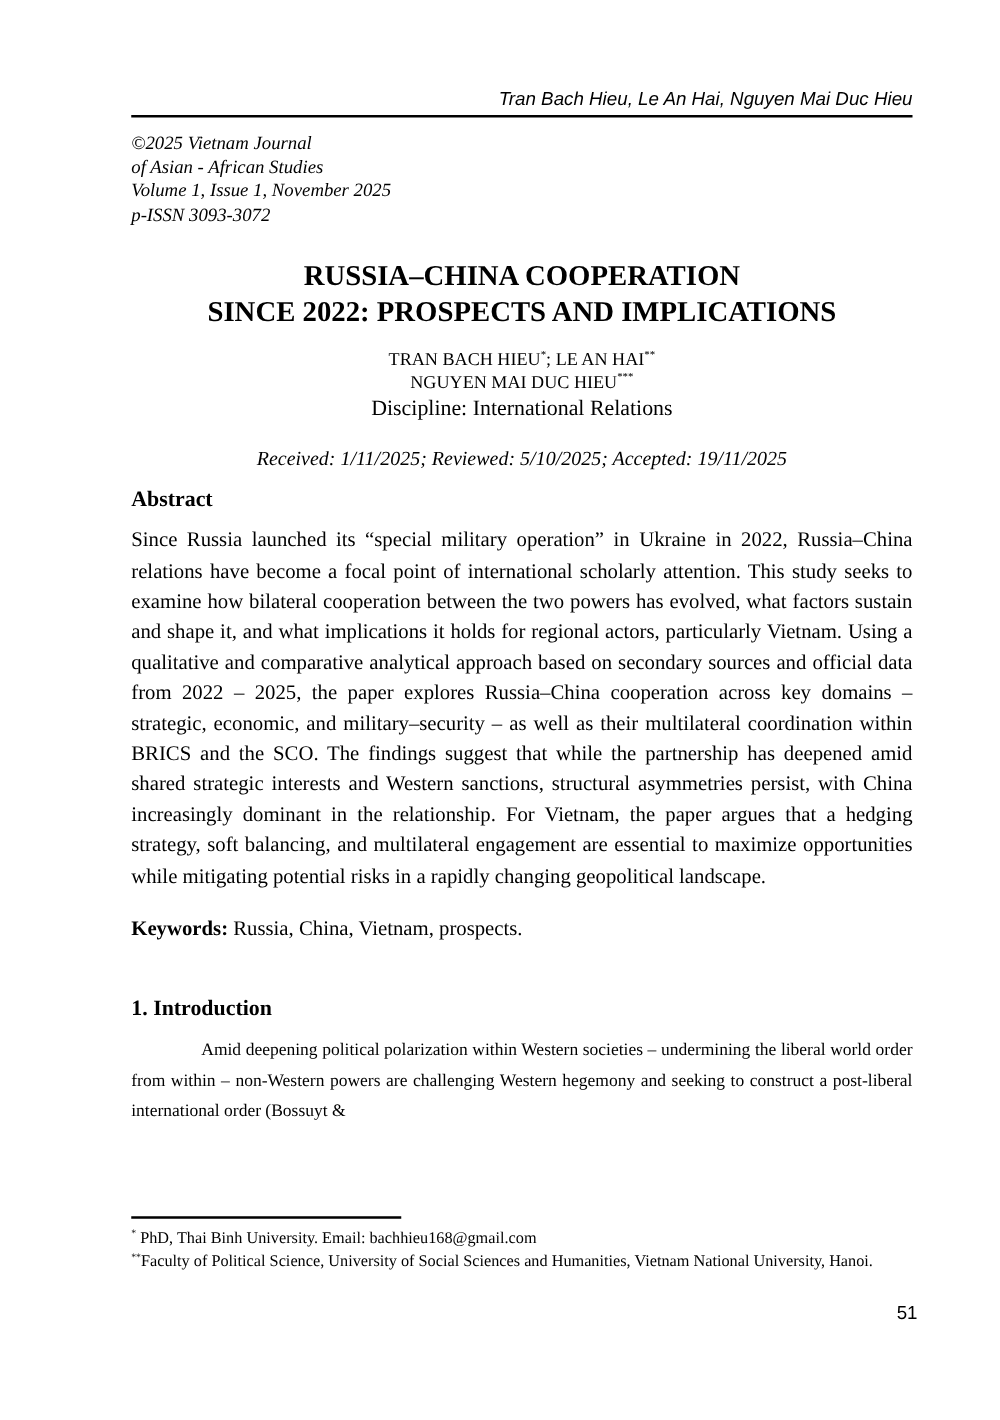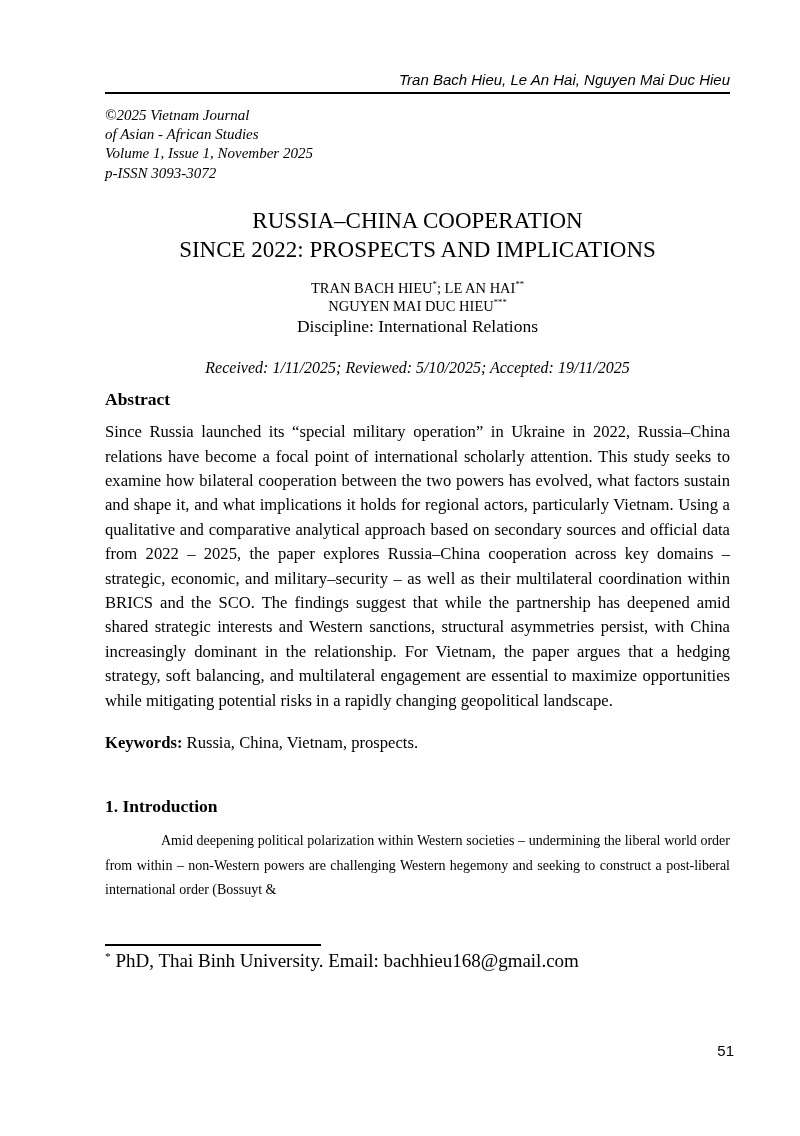--- a/index.html
+++ b/index.html
@@ -32,21 +32,21 @@
   .journal-info {
     margin-top: 12px;
     font-style: italic;
     font-size: 15px;
     line-height: 19.2px;
   }
   
   .article-title {
     margin-top: 23px;
     text-align: center;
-    font-weight: normal;
+    font-weight: bold;
     font-size: 23px;
     line-height: 29px;
   }
   
   .byline {
     text-align: center;
     font-size: 14.5px;
     line-height: 18px;
   }
   .byline sup, .footnote sup {
@@ -94,24 +94,24 @@
   .body-paragraph {
     margin-top: 12px;
     font-size: 14px;
     line-height: 24.4px;
     text-align: justify;
     text-indent: 56px;
   }
   
   .footnotes {
     position: absolute;
-    top: 944px;
+    top: 973px;
     left: 105px;
     right: 70px;
-    font-size: 19px;
+    font-size: 13px;
     line-height: 19.3px;
     text-align: justify;
   }
   .footnote-separator {
     width: 216px;
     border-top: 2px solid #000000;
     margin-bottom: 5px;
   }
   .page-number {
     position: absolute;
@@ -157,17 +157,18 @@
     <span class="keywords-label">Keywords:</span><span> Russia, China, Vietnam, prospects.</span>
   </div>
 
   <div class="section-heading">1. Introduction</div>
 
   <p class="body-paragraph" style="margin-bottom:0;">Amid deepening political polarization within Western societies – undermining the liberal world order from within – non-Western powers are challenging Western hegemony and seeking to construct a post-liberal international order (Bossuyt &amp;</p>
 
   <div class="footnotes">
     <div class="footnote-separator"></div>
     <div class="footnote"><sup>*</sup><span> PhD, Thai Binh University. Email: bachhieu168@gmail.com</span></div>
+    <div class="footnote"><sup>**</sup><span>Faculty of Political Science, University of Social Sciences and Humanities, Vietnam National University, Hanoi.</span></div>
   </div>
 
   <div class="page-number">51</div>
 
 </div>
 
 </body></html>

